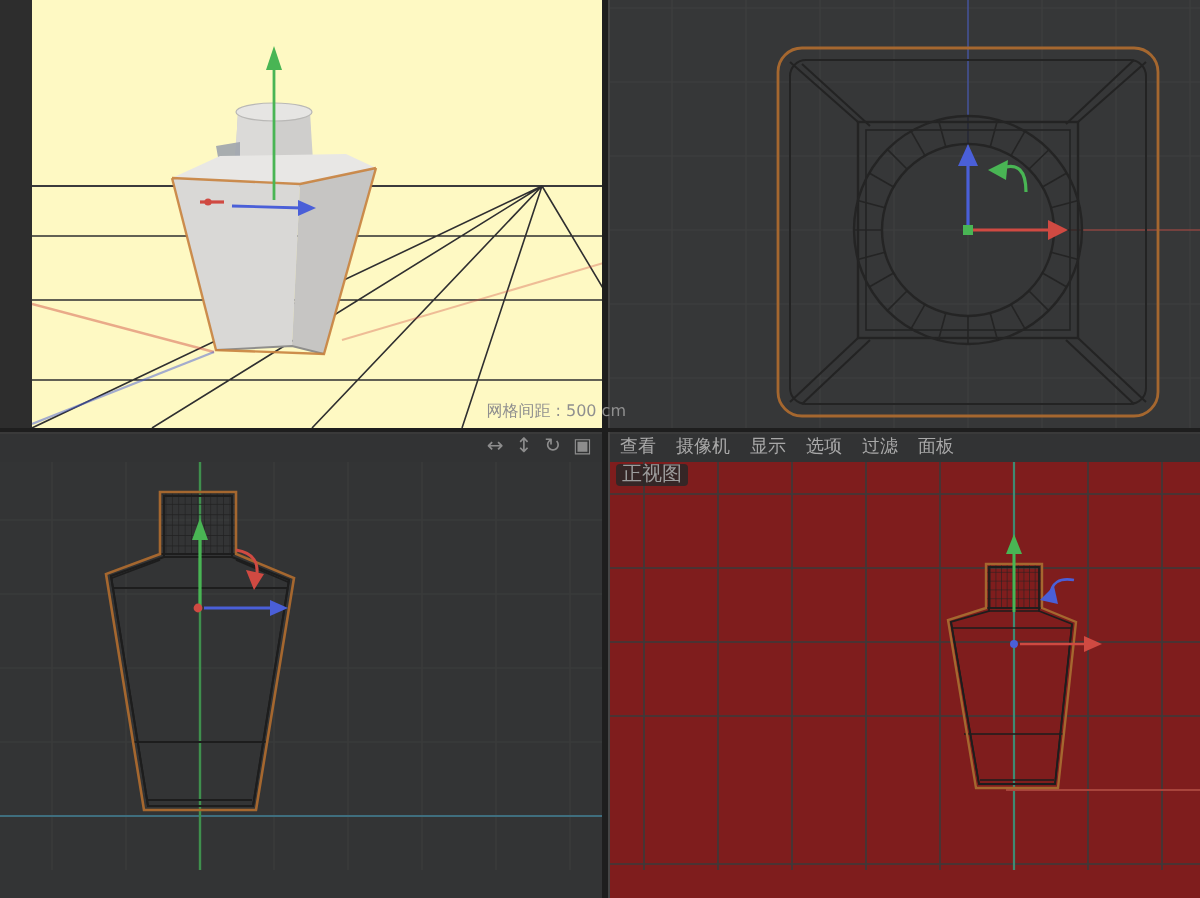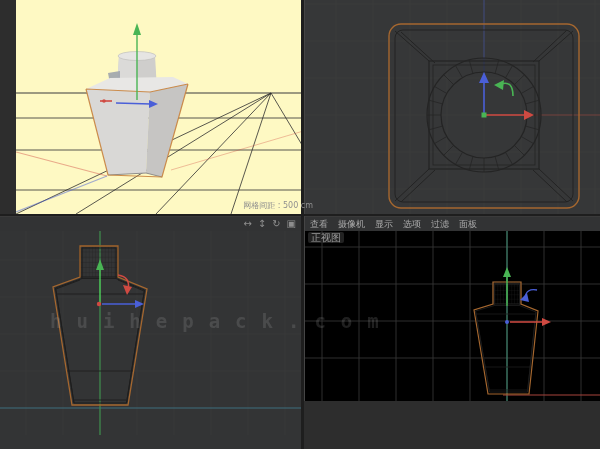--- a/index.html
+++ b/index.html
@@ -3,21 +3,21 @@
 <meta charset="utf-8">
 <style>
   html,body{margin:0;padding:0;background:#1b1b1b;}
   .stage{position:relative;width:600px;height:449px;background:#2d2d2d;overflow:hidden;
          font-family:"DejaVu Sans",sans-serif;}
   .vp{position:absolute;overflow:hidden;}
   .vp svg{position:absolute;left:0;top:0;display:block;}
   #vp-perspective{left:0;top:0;width:301px;height:214px;background:#fef9c3;margin-left:16px;}
   #vp-top{left:304px;top:0;width:296px;height:214px;background:#363738;border-left:1px solid #454545;}
   #vp-right{left:0;top:216px;width:301px;height:233px;background:#333435;}
-  #vp-front{left:304px;top:216px;width:296px;height:185px;background:#000000;border-left:1px solid #454545;}
+  #vp-front{left:304px;top:216px;width:296px;height:233px;background:#7f1d1d;border-left:1px solid #454545;}
   .div-v{position:absolute;left:301px;top:0;width:3px;height:449px;background:#1e1e1e;}
   .div-h{position:absolute;left:0;top:214px;width:600px;height:2px;background:#1e1e1e;}
   .menubar{position:relative;display:flex;align-items:center;height:14px;
            background:#323334;border-top:1px solid #3a3a3a;font-size:9px;color:#a8a8a8;z-index:3;}
   .menubar.right-align{justify-content:flex-end;padding-right:2px;}
   .menu-item{padding:0 5px;line-height:14px;white-space:nowrap;cursor:default;}
   .vc-icon{font-size:10px;line-height:14px;color:#8d8d8d;padding:0 3px;cursor:default;}
   .view-label{position:absolute;left:3px;top:16px;font-size:10px;line-height:11px;color:#9c9c9c;
               background:rgba(40,40,40,.85);padding:0 3px;border-radius:2px;z-index:4;}
   .hud{position:absolute;right:4px;bottom:3px;font-size:8px;color:#8f8f8f;z-index:4;white-space:nowrap;}
@@ -163,14 +163,13 @@
         <polygon points="202,51 198,61 206,61" style="fill:var(--axis-y-green)"></polygon>
         <circle cx="202" cy="106" r="2" style="fill:var(--axis-z-blue)"></circle>
         <line x1="205" y1="106" x2="239" y2="106" style="stroke:var(--axis-x-red)" stroke-width="1.3"></line>
         <polygon points="246,106 237,102 237,110" style="fill:var(--axis-x-red)"></polygon>
         <path d="M220,82 Q221,72 232,74" style="stroke:var(--axis-z-blue)" stroke-width="1.3" fill="none"></path>
         <polygon points="215,84 222,77 224,86" style="fill:var(--axis-z-blue)"></polygon>
       </g>
     </svg>
   </div>
 
-  <span class="watermark">huihepack.com</span>
 </div>
 
 </body></html>

